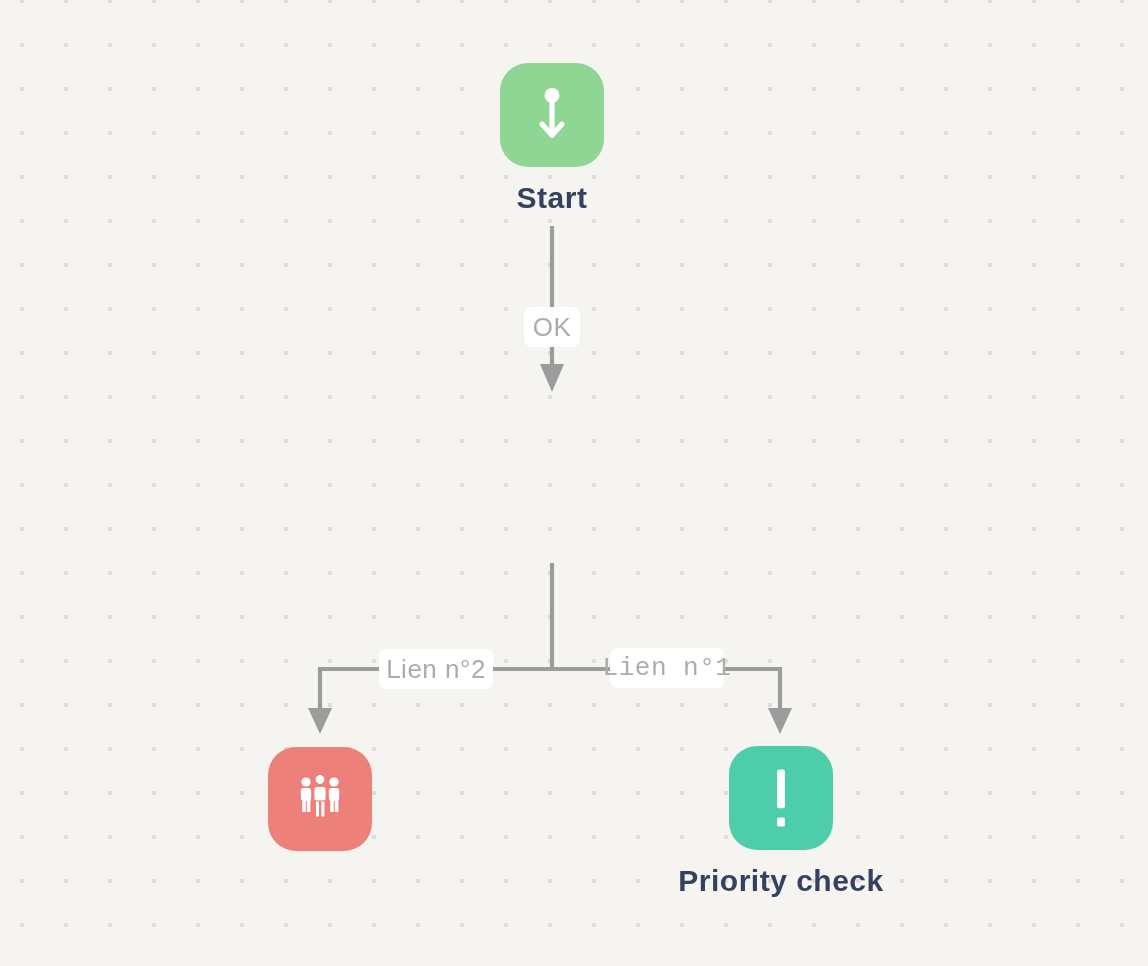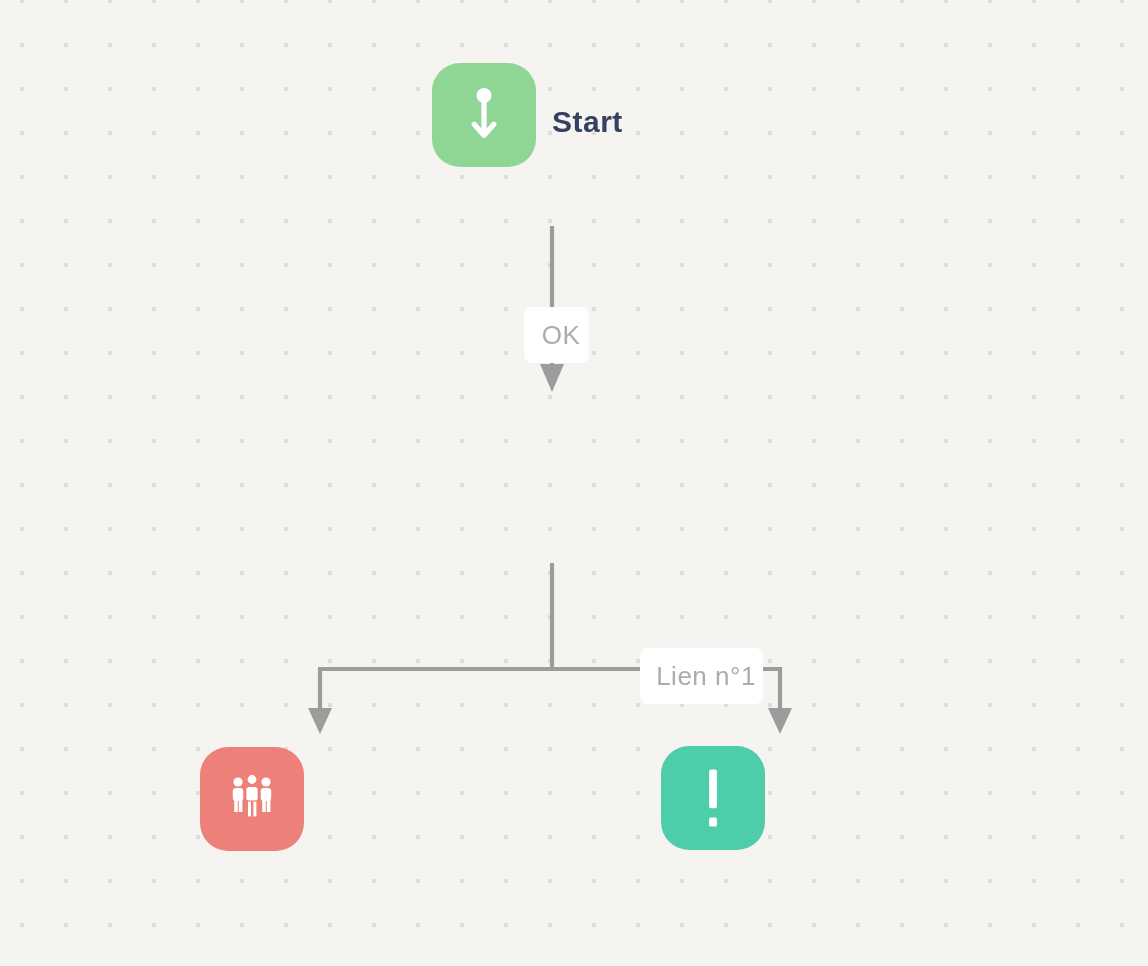--- a/index.html
+++ b/index.html
@@ -30,54 +30,52 @@
     stroke-width: 4.2;
   }
   .connectors polygon {
     fill: #9c9c9c;
     stroke: none;
   }
   .node {
     position: absolute;
     width: 240px;
     display: flex;
-    flex-direction: row;
+    flex-direction: column;
     align-items: center;
-    gap: 16px;
   }
   .node-box {
     width: 104px;
     height: 104px;
     border-radius: 28px;
     display: flex;
     align-items: center;
     justify-content: center;
   }
   .node-label {
     margin-top: 14px;
     font-size: 30px;
     font-weight: 700;
     letter-spacing: 0.5px;
     color: #34415f;
     white-space: nowrap;
     text-align: center;
   }
   .edge-label {
     position: absolute;
-    height: 56px;
+    height: 40px;
     background: #ffffff;
     border-radius: 8px;
     display: flex;
     align-items: center;
     justify-content: center;
     font-size: 26px;
     color: #adabab;
     letter-spacing: 0.5px;
     white-space: nowrap;
-    padding-left: 9px;
   }
   .icon { display: block; }
 </style>
 </head>
 <body>
 
 <div class="canvas">
 
   <svg class="connectors" width="1148" height="966" viewBox="0 0 1148 966">
     <path d="M552,226 V367"></path>
@@ -124,18 +122,20 @@
     </div>
   </div>
 
   <div class="node" style="left:661px; top:746px;">
     <div class="node-box" style="background-color: rgb(78, 205, 171);">
       <svg class="icon" width="16" height="60" viewBox="0 0 14 52">
         <rect x="3.6" y="1" width="6.8" height="34" rx="1.6" fill="#ffffff"></rect>
         <rect x="3.6" y="43" width="6.8" height="8" rx="1.4" fill="#ffffff"></rect>
       </svg>
     </div>
+    <div class="node-label">Priority check</div>
   </div>
 
   <div class="edge-label" style="left:524px; top:307px; width:56px;">OK</div>
-  <div class="edge-label" style="left:640px; top:648px; width:114px;">Lien n°1</div>
+  <div class="edge-label" style="left:379px; top:649px; width:114px;">Lien n°2</div>
+  <div class="edge-label" style="left:610px; top:648px; width:114px;font-family:Liberation Mono, monospace;">Lien n°1</div>
 
 </div>
 
 </body></html>

